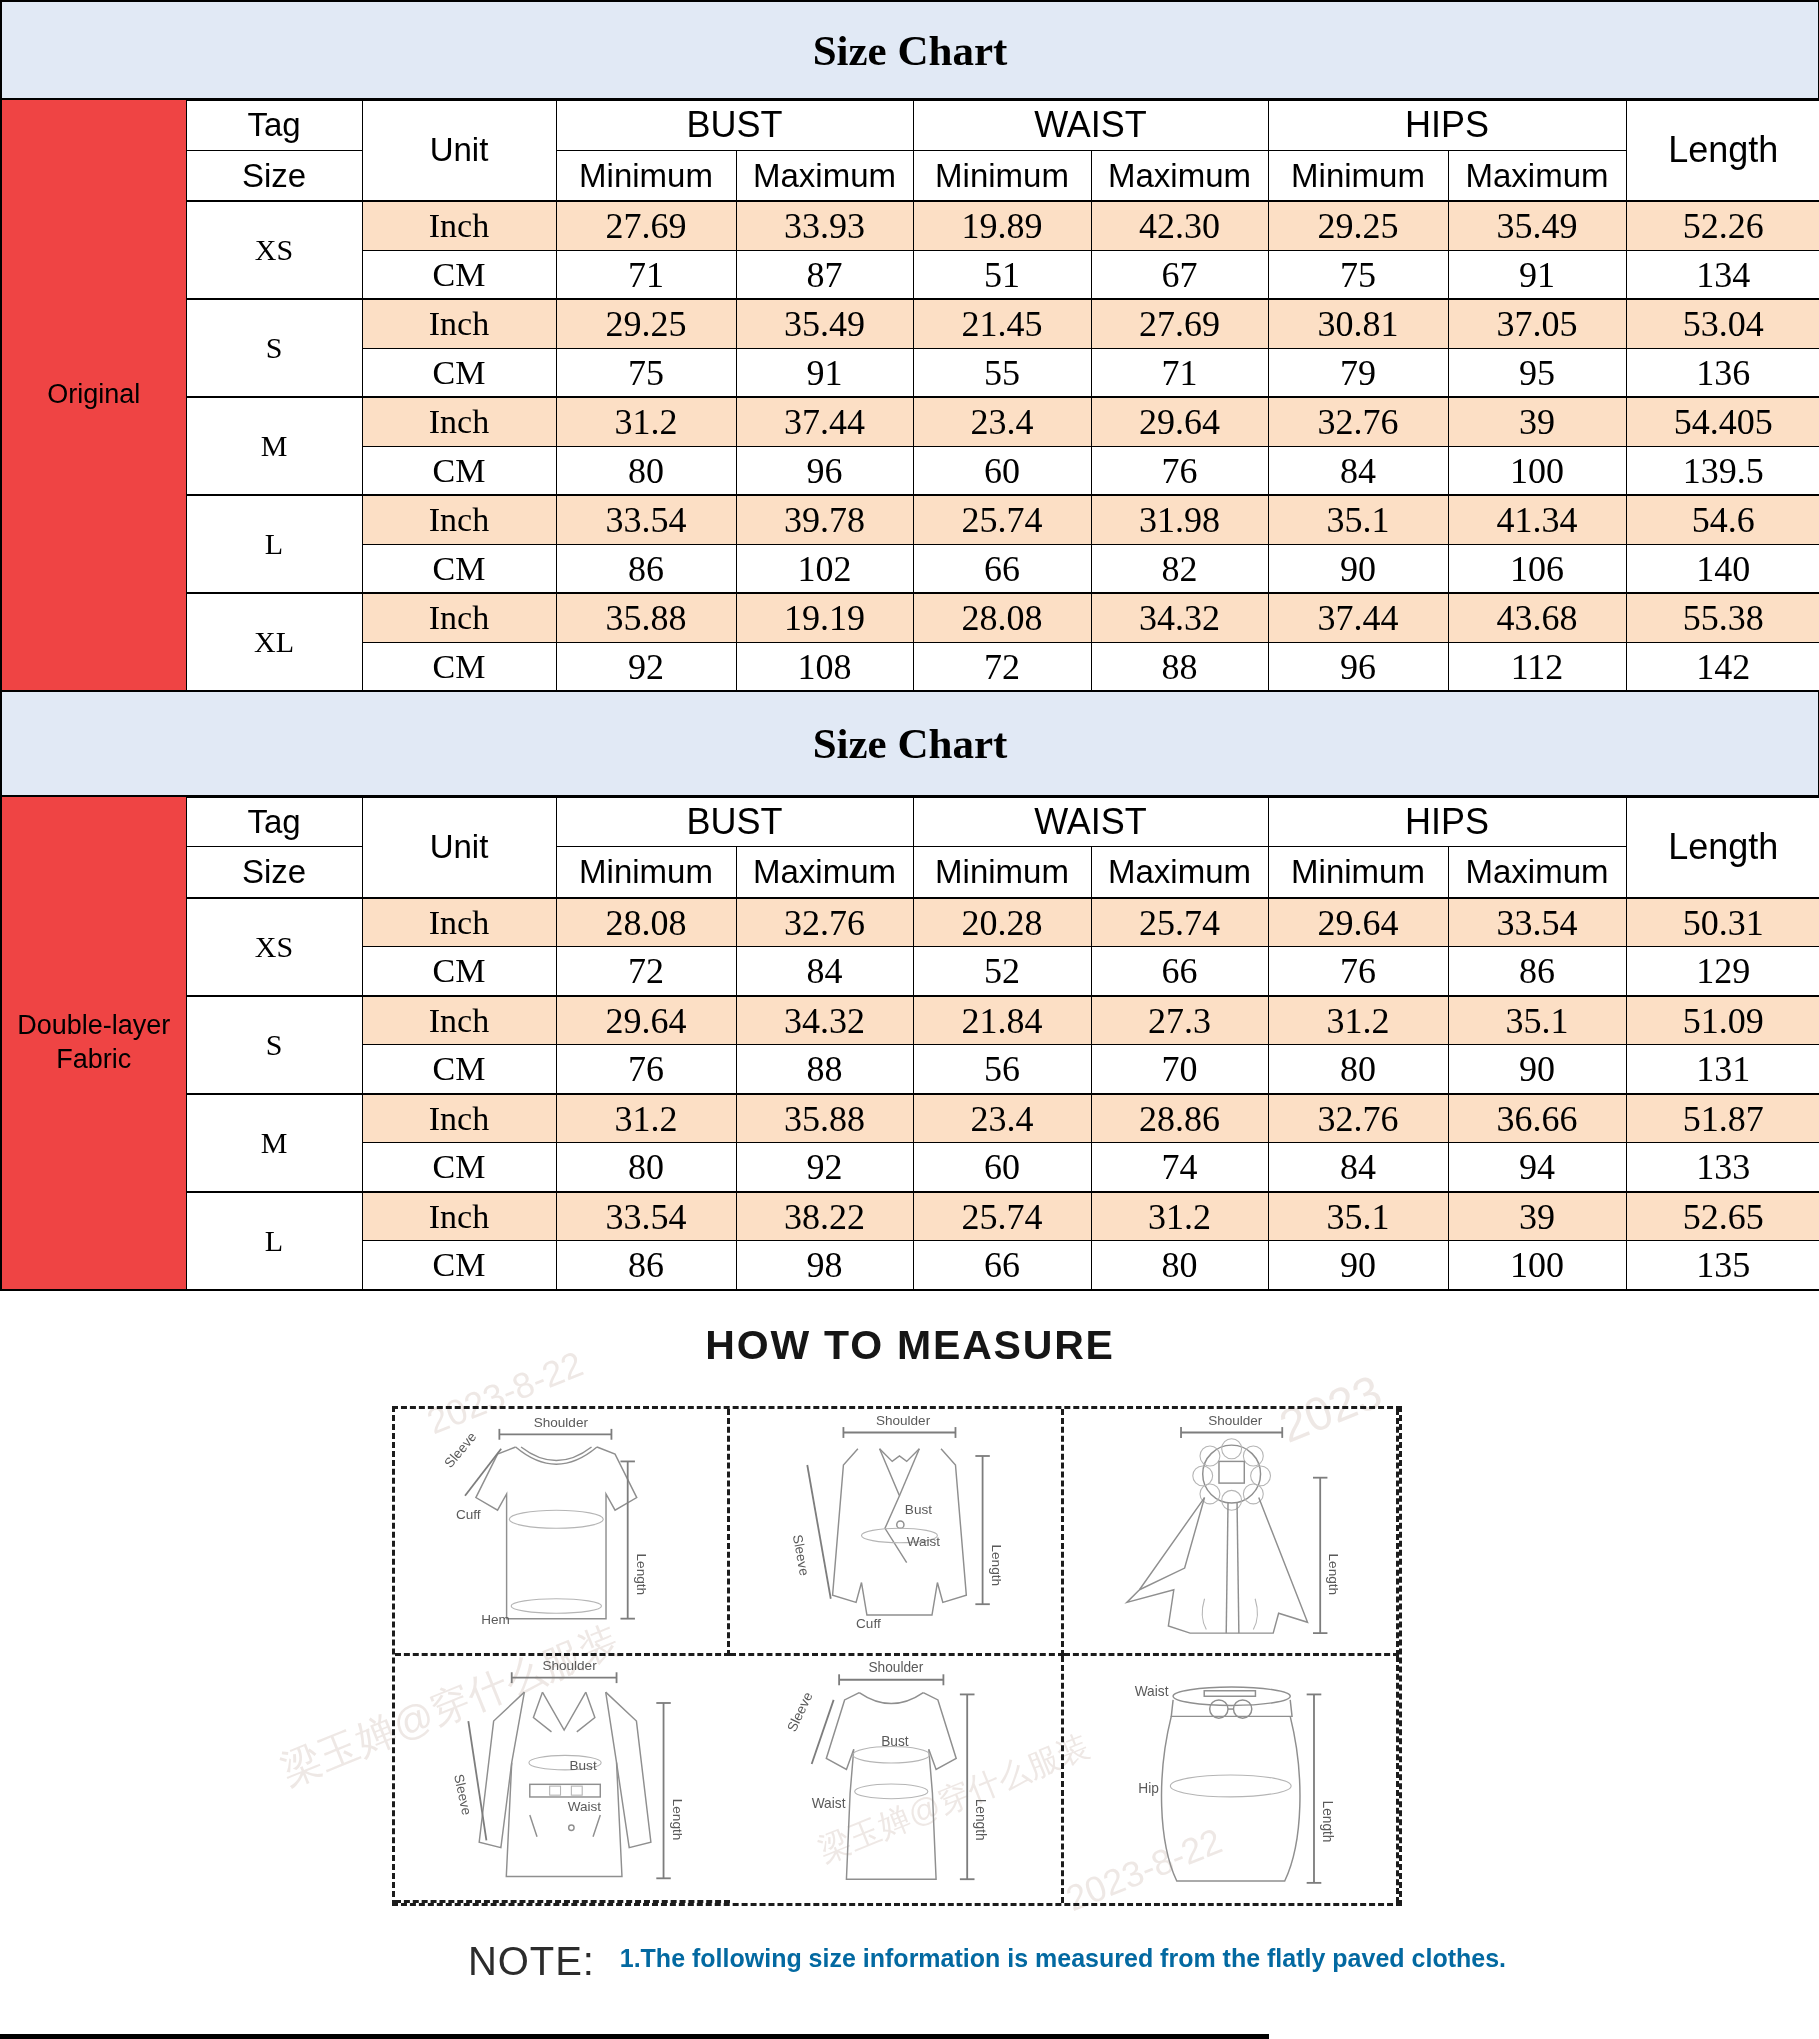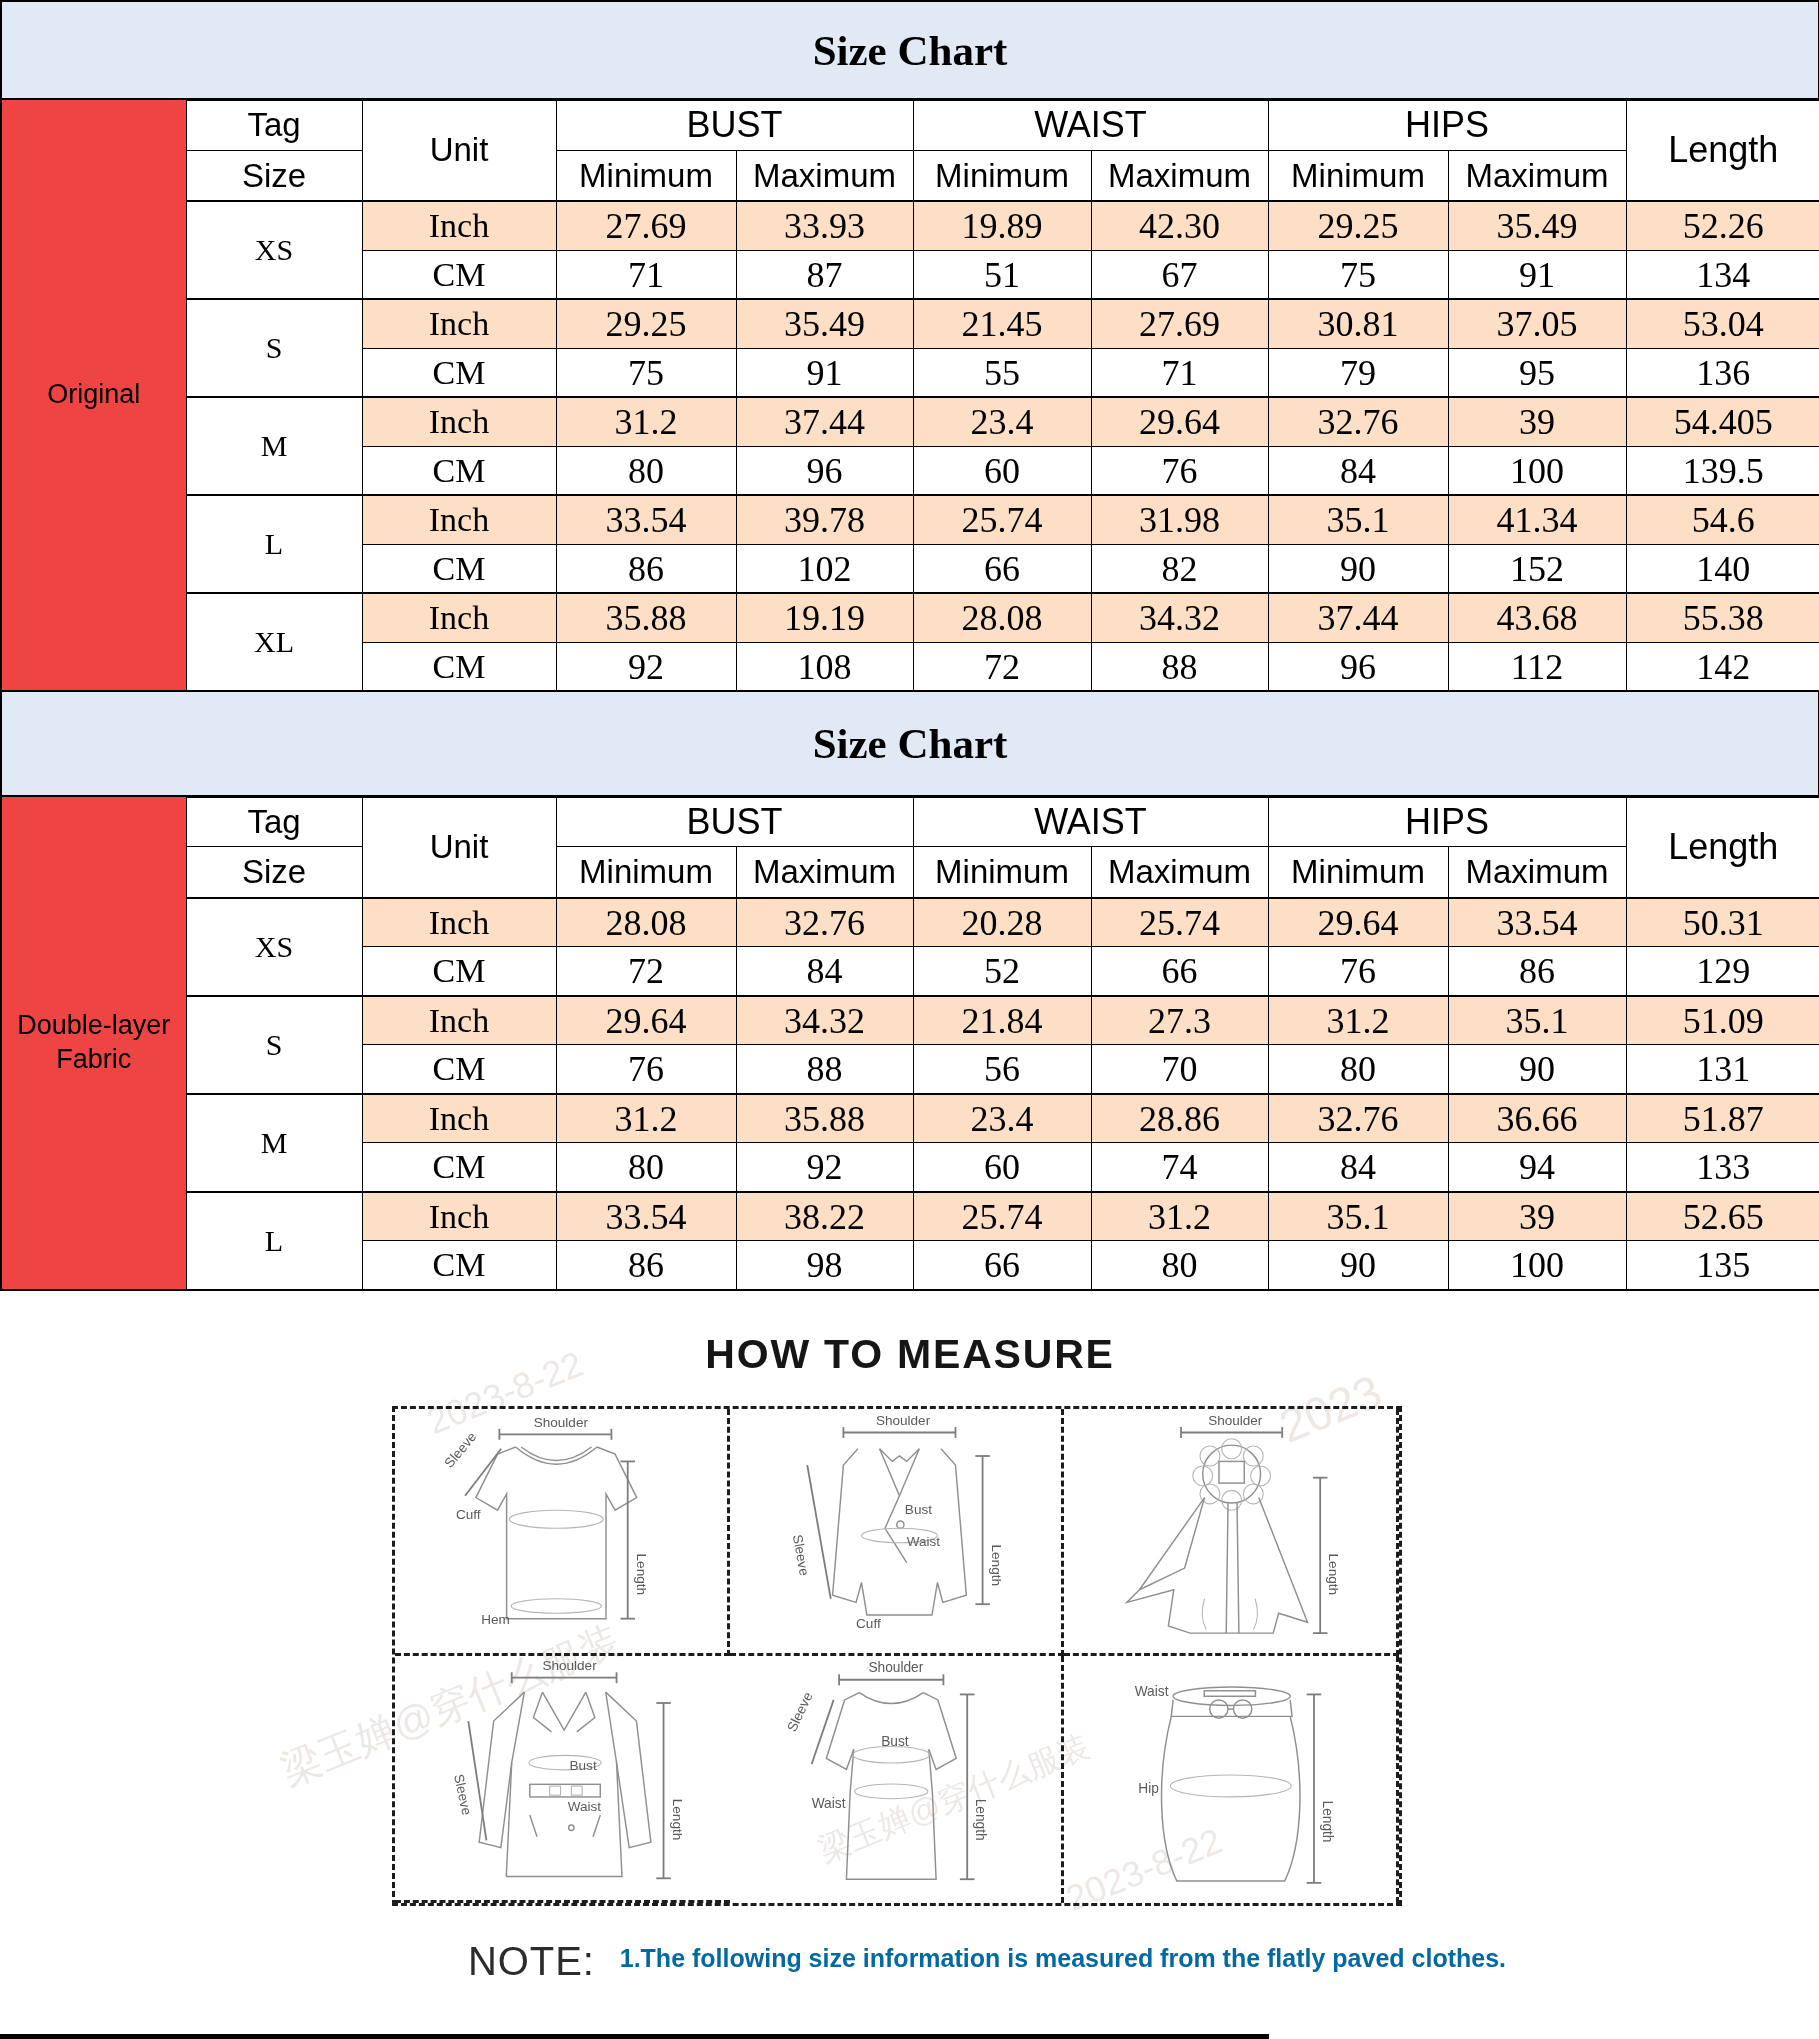--- a/index.html
+++ b/index.html
@@ -18,21 +18,21 @@
   tr.grp td{border-top-width:2.7px;}
   td.tlabel{background:#ef4444;font-family:"Liberation Sans",sans-serif;font-size:27px;line-height:1.25;}
   td.h{font-family:"Liberation Sans",sans-serif;font-size:33px;}
   td.hb{font-family:"Liberation Sans",sans-serif;font-size:36px;}
   td.sz{font-size:30px;}
   td.u{font-size:34px;}
   td.v{font-size:36px;}
   td.p{background:#fcdfc5;}
   
   .measure{position:relative;width:1820px;height:754px;}
-  .mtitle{text-align:center;padding-top:40px;font-size:41px;font-weight:bold;
+  .mtitle{text-align:center;padding-top:31px;font-size:41px;font-weight:bold;
           letter-spacing:1.8px;color:#161616;}
   .mgrid{position:absolute;left:392px;top:115px;width:1010px;height:500px;
          box-sizing:border-box;border:3.6px dashed #1c1c1c;
          display:grid;grid-template-columns:repeat(3,1fr);grid-template-rows:repeat(2,1fr);}
   .mcell{box-sizing:border-box;border-right:3.6px dashed #1c1c1c;position:relative;}
   .mcell.last{border-right:none;}
   .mcell.r1{border-bottom:3.6px dashed #1c1c1c;}
   .mcell svg{position:absolute;inset:0;width:100%;height:100%;}
   svg .ln{stroke:#8f8f8f;fill:none;stroke-width:1.6;}
   svg .dim{stroke:#7d7d7d;fill:none;stroke-width:2;}
@@ -163,21 +163,21 @@
     <td class="v p">41.34</td>
     <td class="v p">54.6</td>
   </tr>
   <tr class="drow">
     <td class="u">CM</td>
     <td class="v">86</td>
     <td class="v">102</td>
     <td class="v">66</td>
     <td class="v">82</td>
     <td class="v">90</td>
-    <td class="v">152</td>
+    <td class="v">106</td>
     <td class="v">140</td>
   </tr>
 
   <tr class="drow grp">
     <td class="sz" rowspan="2">XL</td>
     <td class="u p">Inch</td>
     <td class="v p">35.88</td>
     <td class="v p">19.19</td>
     <td class="v p">28.08</td>
     <td class="v p">34.32</td>

